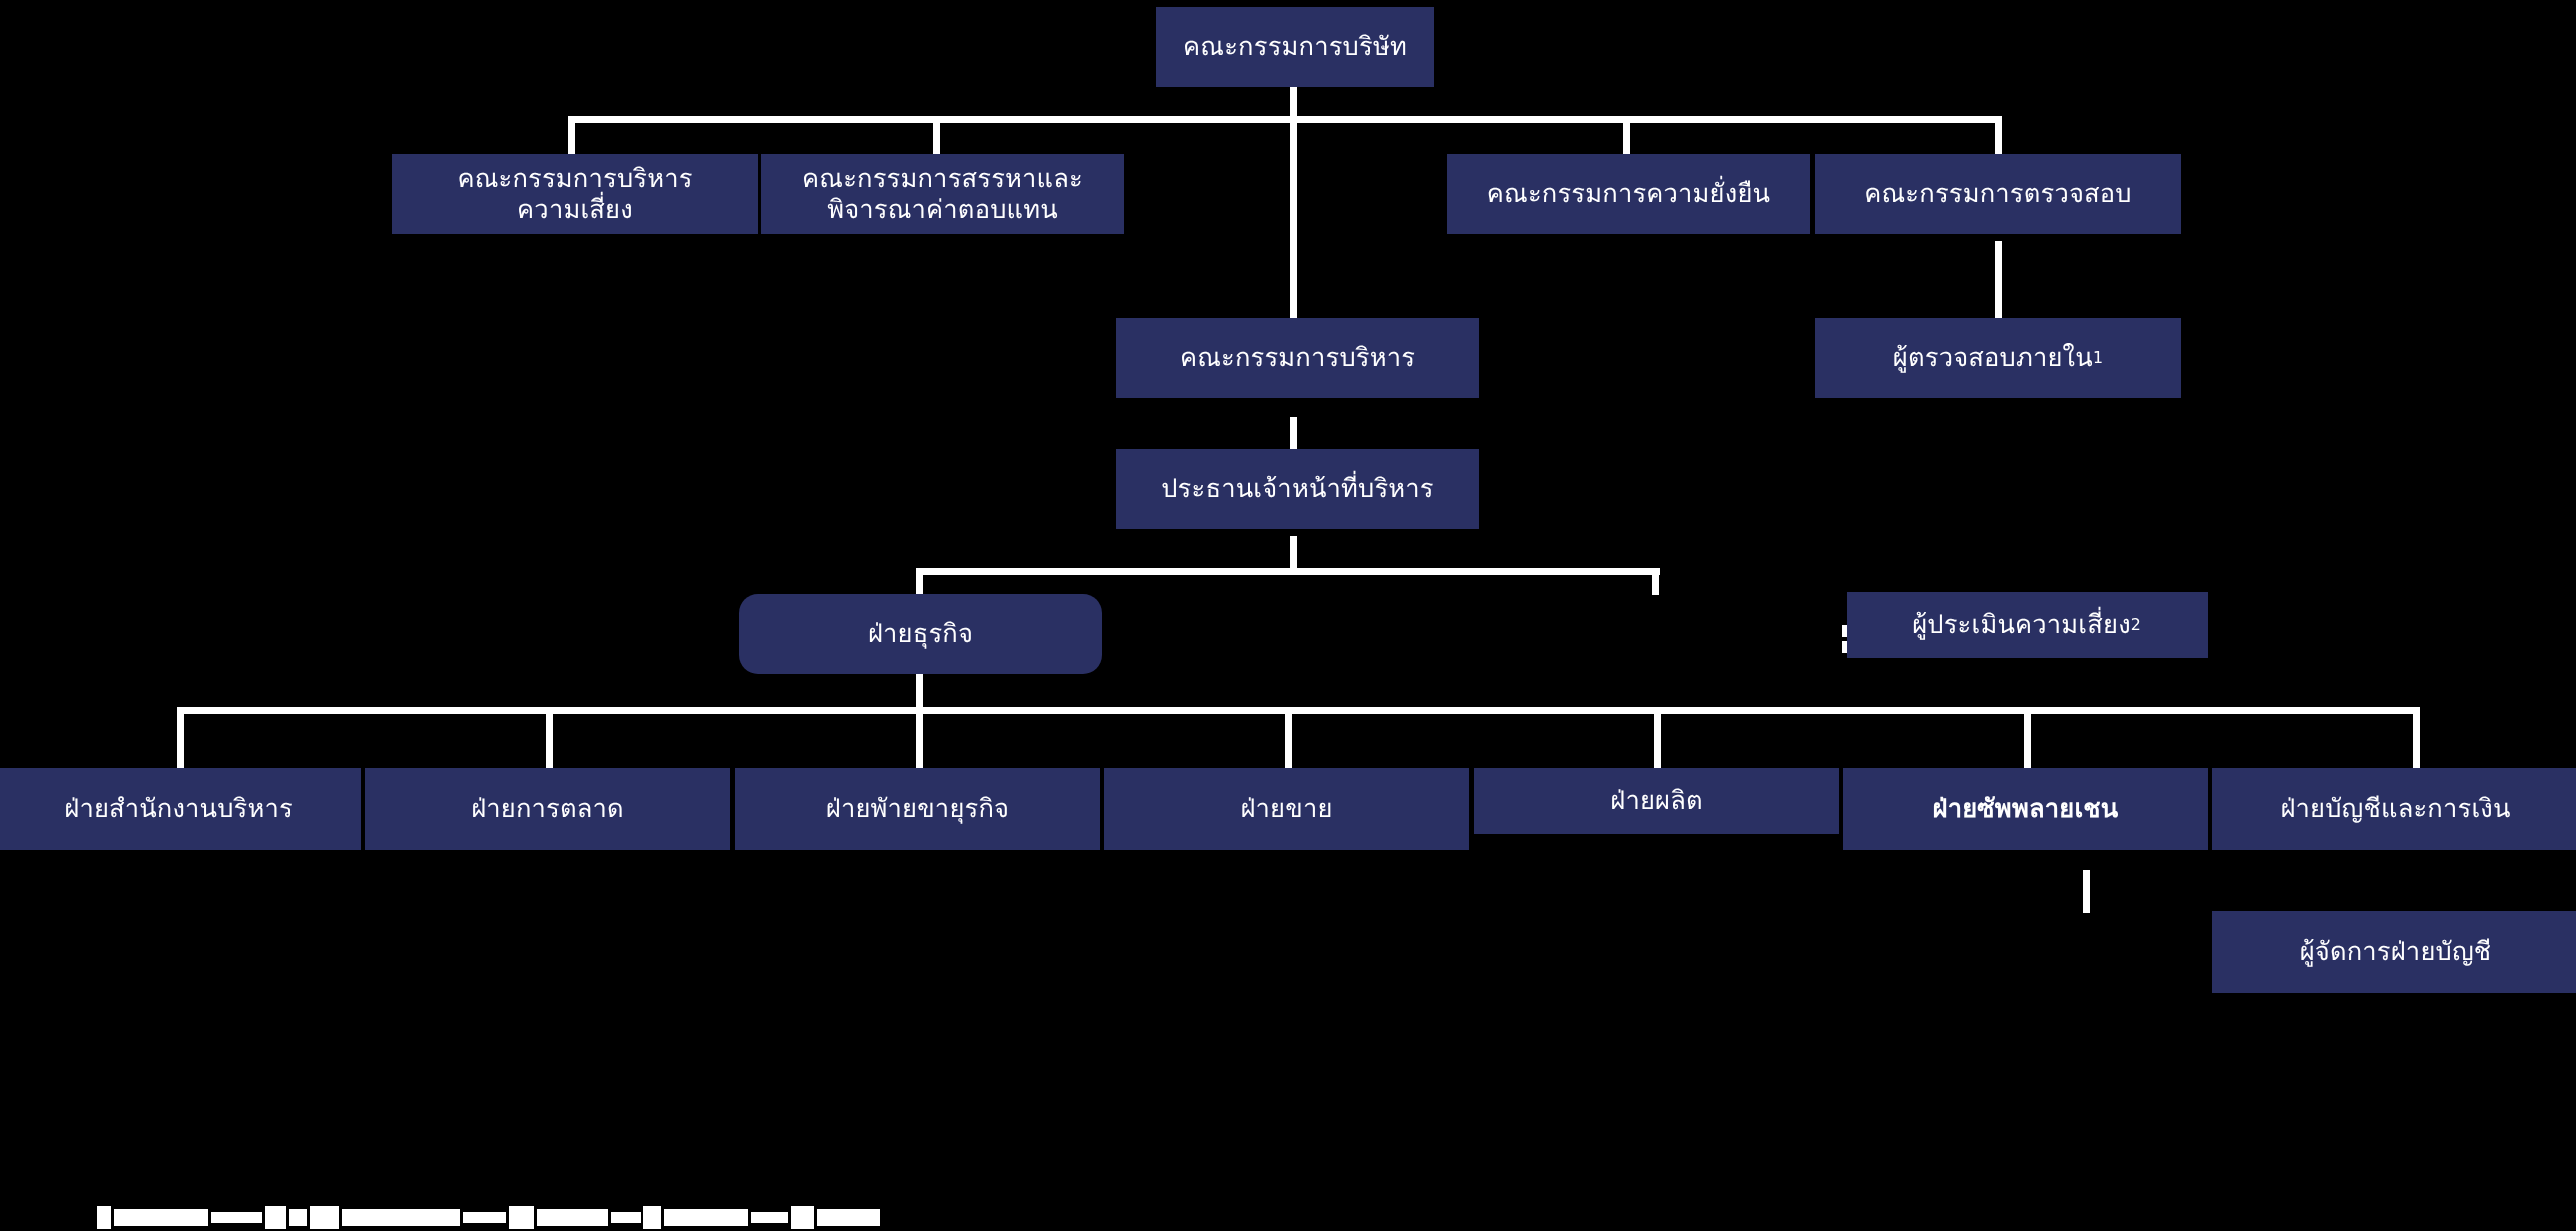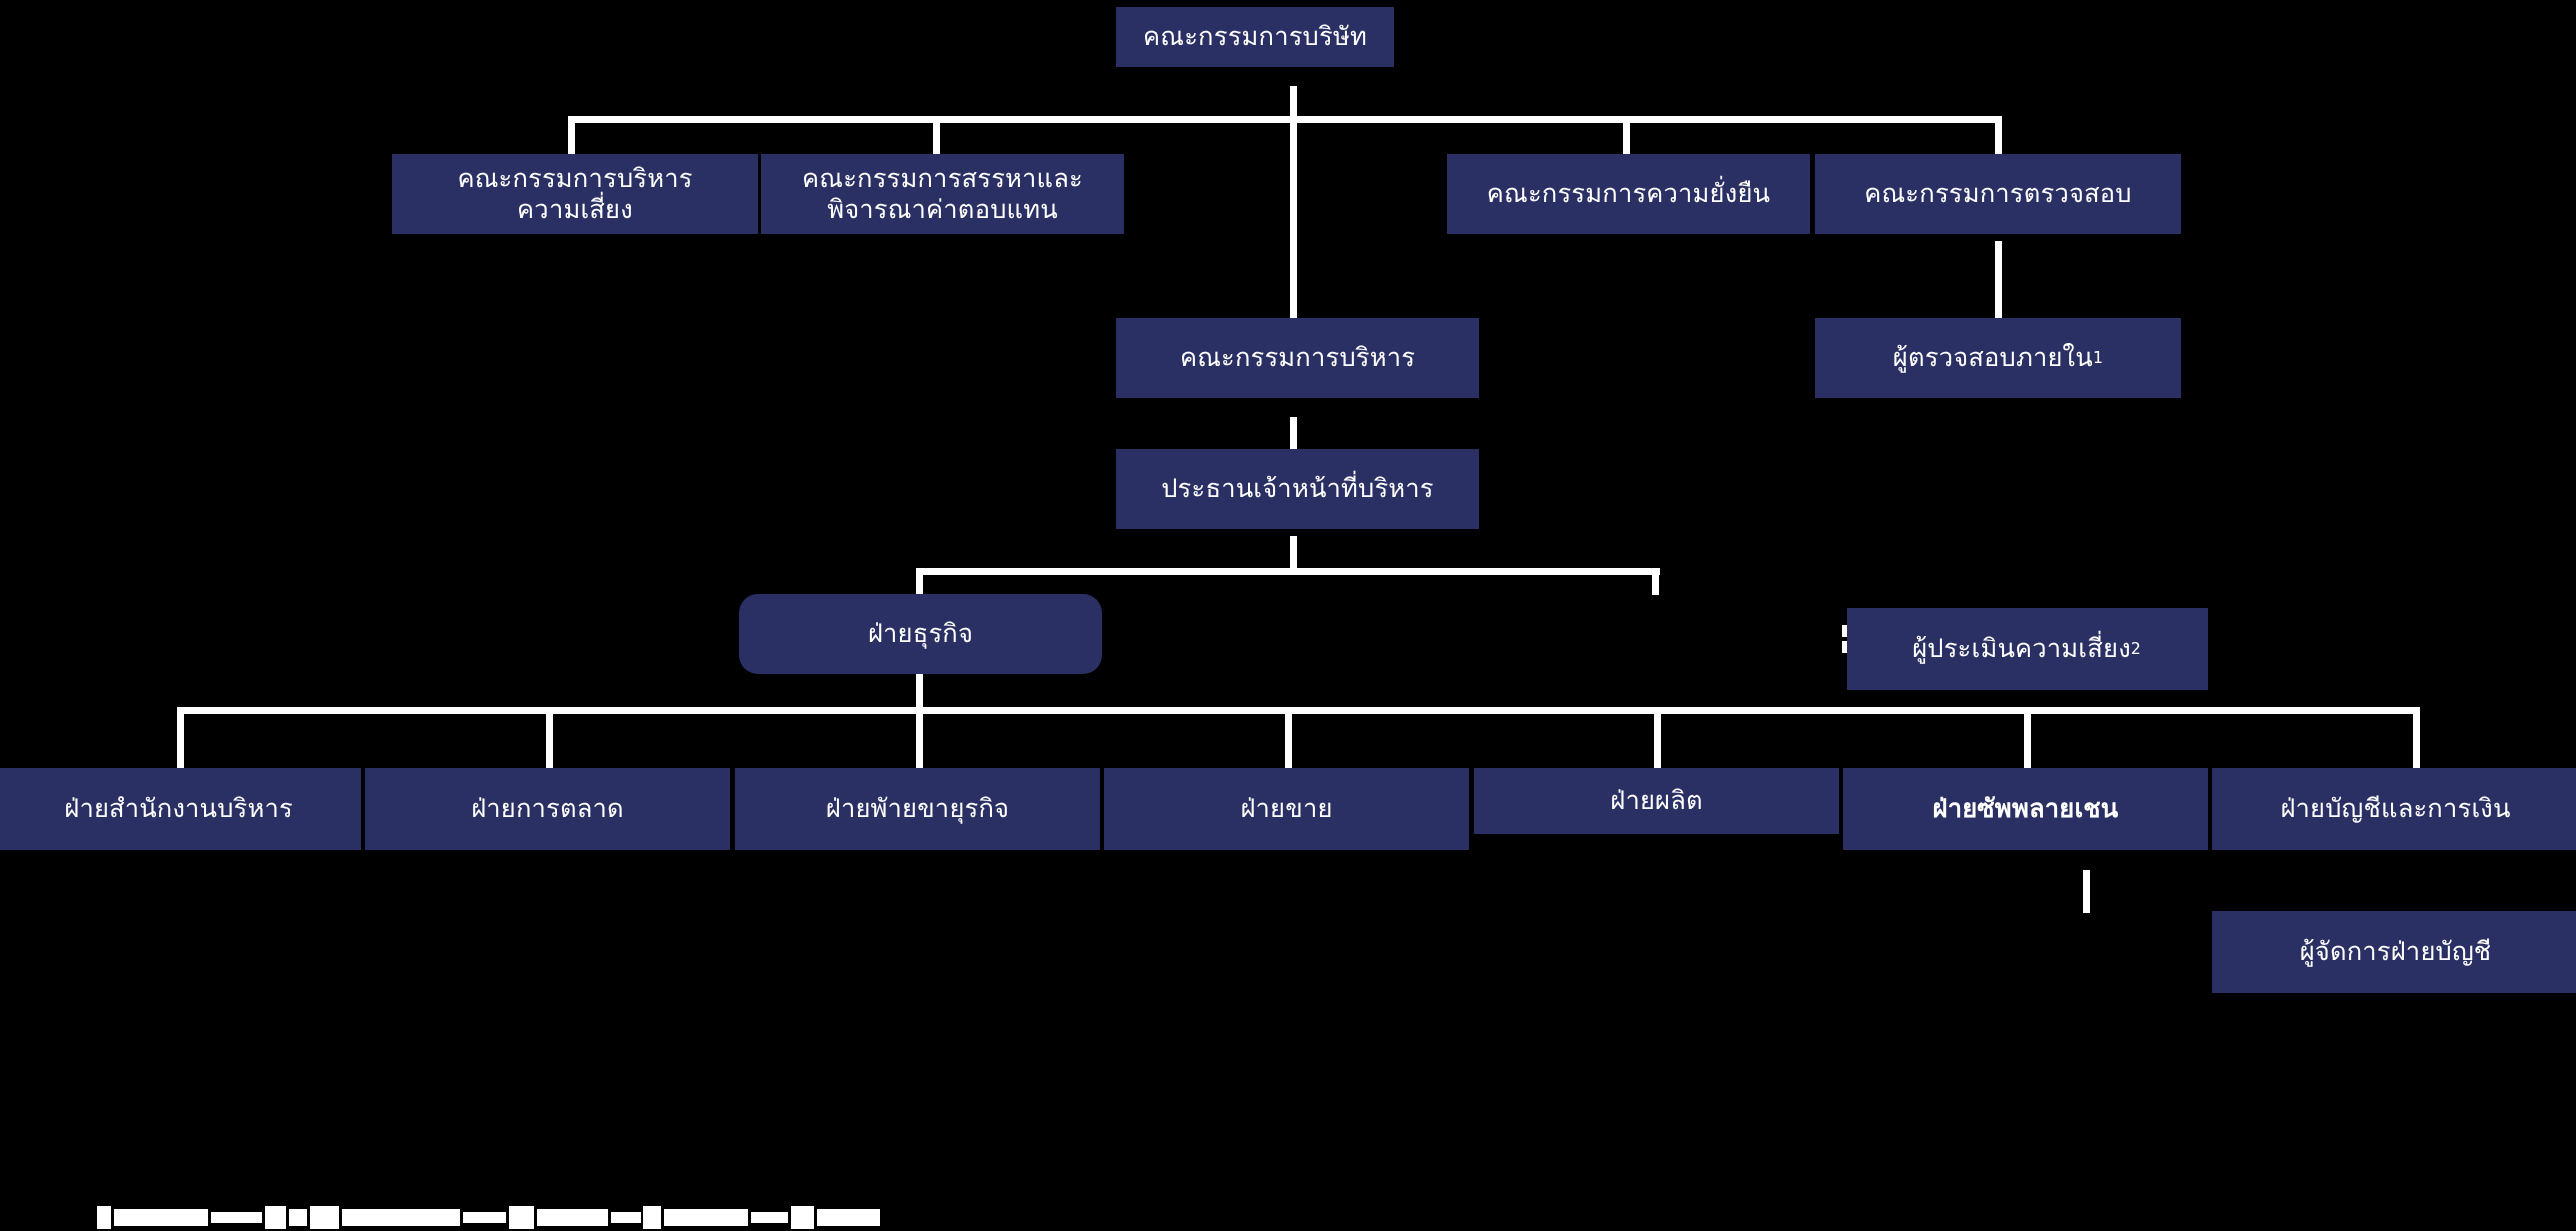--- a/index.html
+++ b/index.html
@@ -104,21 +104,21 @@
   <div class="conn" style="left:177px; top:707px; width:6.9px; height:61px;"></div>
   <div class="conn" style="left:546px; top:707px; width:6.9px; height:61px;"></div>
   <div class="conn" style="left:916px; top:707px; width:6.9px; height:61px;"></div>
   <div class="conn" style="left:1285px; top:707px; width:6.9px; height:61px;"></div>
   <div class="conn" style="left:1654px; top:707px; width:6.9px; height:61px;"></div>
   <div class="conn" style="left:2024px; top:707px; width:6.9px; height:61px;"></div>
   <div class="conn" style="left:2413px; top:707px; width:6.9px; height:61px;"></div>
 
   <div class="conn" style="left:2083px; top:870px; width:6.9px; height:43px;"></div>
 
-  <div class="node" style="left:1116px; top:6.9px; width:278px; height:60px;">คณะกรรมการบริษัท</div>
+  <div class="node" style="left:1156px; top:6.9px; width:278px; height:80px;">คณะกรรมการบริษัท</div>
 
   <div class="node" style="left:392px; top:154px; width:366px; height:80px;">คณะกรรมการบริหาร
 ความเสี่ยง</div>
 
   <div class="node" style="left:761px; top:154px; width:363px; height:80px;">คณะกรรมการสรรหาและ
 พิจารณาค่าตอบแทน</div>
 
   <div class="node" style="left:1447px; top:154px; width:363px; height:80px;">คณะกรรมการความยั่งยืน</div>
 
   <div class="node" style="left:1815px; top:154px; width:366px; height:80px;">คณะกรรมการตรวจสอบ</div>
@@ -127,21 +127,21 @@
 
   <div class="node" style="left:1815px; top:318px; width:366px; height:80px;">
     <span>ผู้ตรวจสอบภายใน</span><sup>1</sup>
   </div>
 
   <div class="node" style="left:1116px; top:449px; width:363px; height:80px;">ประธานเจ้าหน้าที่บริหาร</div>
 
   <div class="node" style="left:739px; top:594px; width:363px; height:80px;border-radius:19px;">ฝ่ายธุรกิจ</div>
 
 
-  <div class="node" style="left:1847px; top:608px; width:361px; height:82px;padding-left:8px;">
+  <div class="node" style="left:1847px; top:592px; width:361px; height:66px;padding-left:8px;">
     <span>ผู้ประเมินความเสี่ยง</span><sup>2</sup>
   </div>
 
   <div class="node" style="left:-3.9px; top:768px; width:365px; height:82px;">ฝ่ายสำนักงานบริหาร</div>
 
   <div class="node" style="left:365px; top:768px; width:365px; height:82px;">ฝ่ายการตลาด</div>
 
   <div class="node" style="left:735px; top:768px; width:365px; height:82px;">ฝ่ายพัายขายุรกิจ</div>
 
   <div class="node" style="left:1104px; top:768px; width:365px; height:82px;">ฝ่ายขาย</div>

